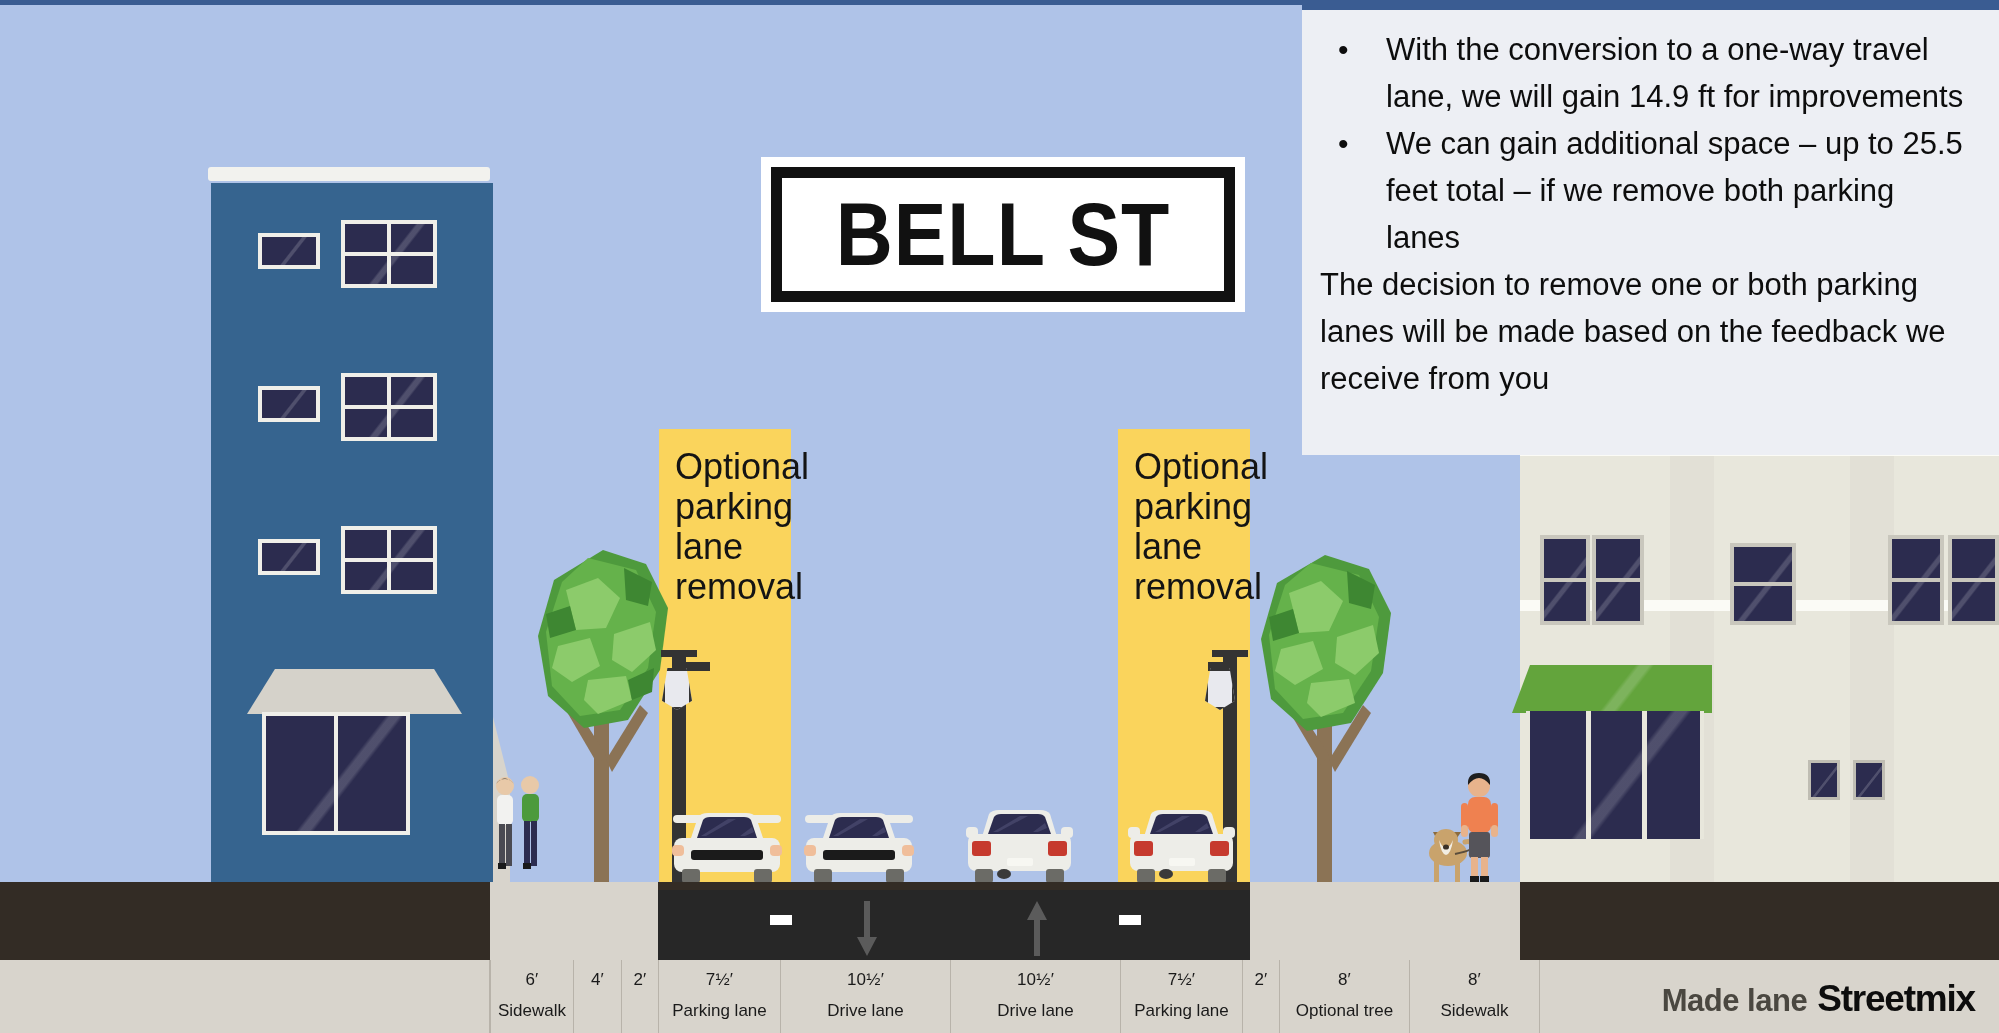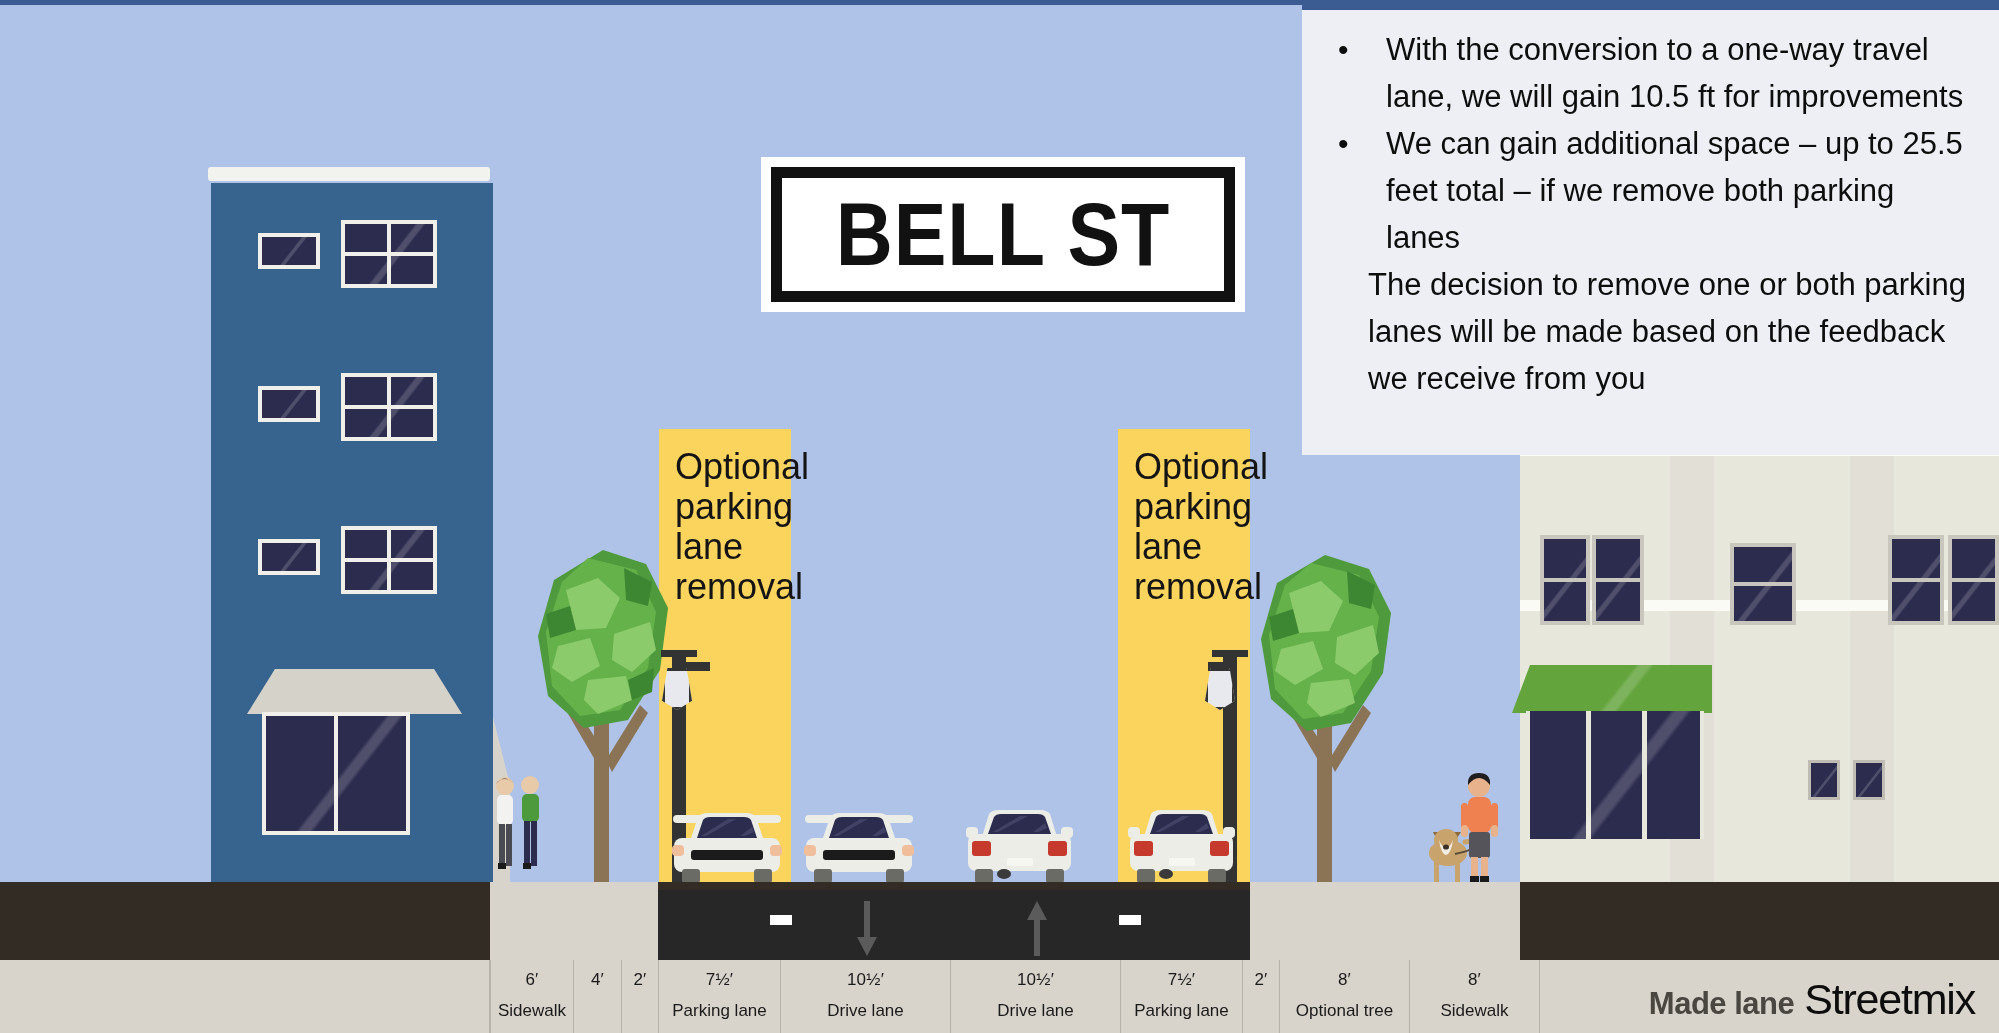--- a/index.html
+++ b/index.html
@@ -54,21 +54,21 @@
   }
   .seg:first-child { border-left:none; }
   .seg .w { font-size:17px; line-height:20px; letter-spacing:.2px; }
   .seg .nm { font-size:17px; line-height:20px; margin-top:11px; white-space:nowrap; }
   .spacer-left { width:490px; height:78px; border-right:1px solid #b8b3aa; }
   .spacer-right { flex:1; height:78px; border-left:1px solid #b8b3aa;
                   display:flex; align-items:center; justify-content:flex-end; padding-right:24px;}
 
   .brand { display:flex; align-items:baseline; gap:10px; }
   .brand .made { font-size:31px; font-weight:bold; color:#4a4740; letter-spacing:-.5px;}
-  .brand .mix  { font-size:43px; font-weight:normal; color:#0d0d0d; letter-spacing:-1.2px;}
+  .brand .mix  { font-size:37px; font-weight:bold; color:#0d0d0d; letter-spacing:-1.2px;}
 
   
   .bldgL {
     position:absolute; left:211px; top:178px; width:282px; height:700px;
     background:#36648F;
   }
   .bldgL-cap {
     position:absolute; left:208px; top:162px; width:282px; height:14px;
     background:#F2F2EE; border-radius:3px;
   }
@@ -175,21 +175,21 @@
     border-top:5px solid #3a5c92;
     padding:16px 26px 0 18px;
     color:#0d0d0d;
     font-size:31px; line-height:47px;
   }
   .panel ul { list-style:none; }
   .panel li { position:relative; padding-left:66px; }
   .panel li .bul {
     position:absolute; left:18px; top:0; font-size:30px;
   }
-  .panel .tail { margin-top:0;margin-left:48px; }
+  .panel .tail { margin-top:0; }
 
   
   .tree { position:absolute; }
 
   
   .lamp-pole { position:absolute; width:14px; background:#333; }
   .lamp-arm  { position:absolute; width:26px; height:9px; background:#333; }
   .lamp-head {
     position:absolute; width:30px; height:42px; background:#E8E9EE;
     border:3px solid #333;
@@ -567,21 +567,21 @@
   <div class="signWrap">
     <div class="signInner">
       <span>BELL ST</span>
     </div>
   </div>
 
   <div class="panel">
     <ul>
       <li>
         <span class="bul">•</span>
-        <span>With the conversion to a one-way travel lane, we will gain 10.5 ft for improvements</span>
+        <span>With the conversion to a one-way travel lane, we will gain 14.9 ft for improvements</span>
       </li>
       <li>
         <span class="bul">•</span>
         <span>We can gain additional space – up to 25.5 feet total – if we remove both parking lanes</span>
       </li>
     </ul>
     <div class="tail">The decision to remove one or both parking lanes will be made based on the feedback we receive from you</div>
   </div>
 
 </div>

